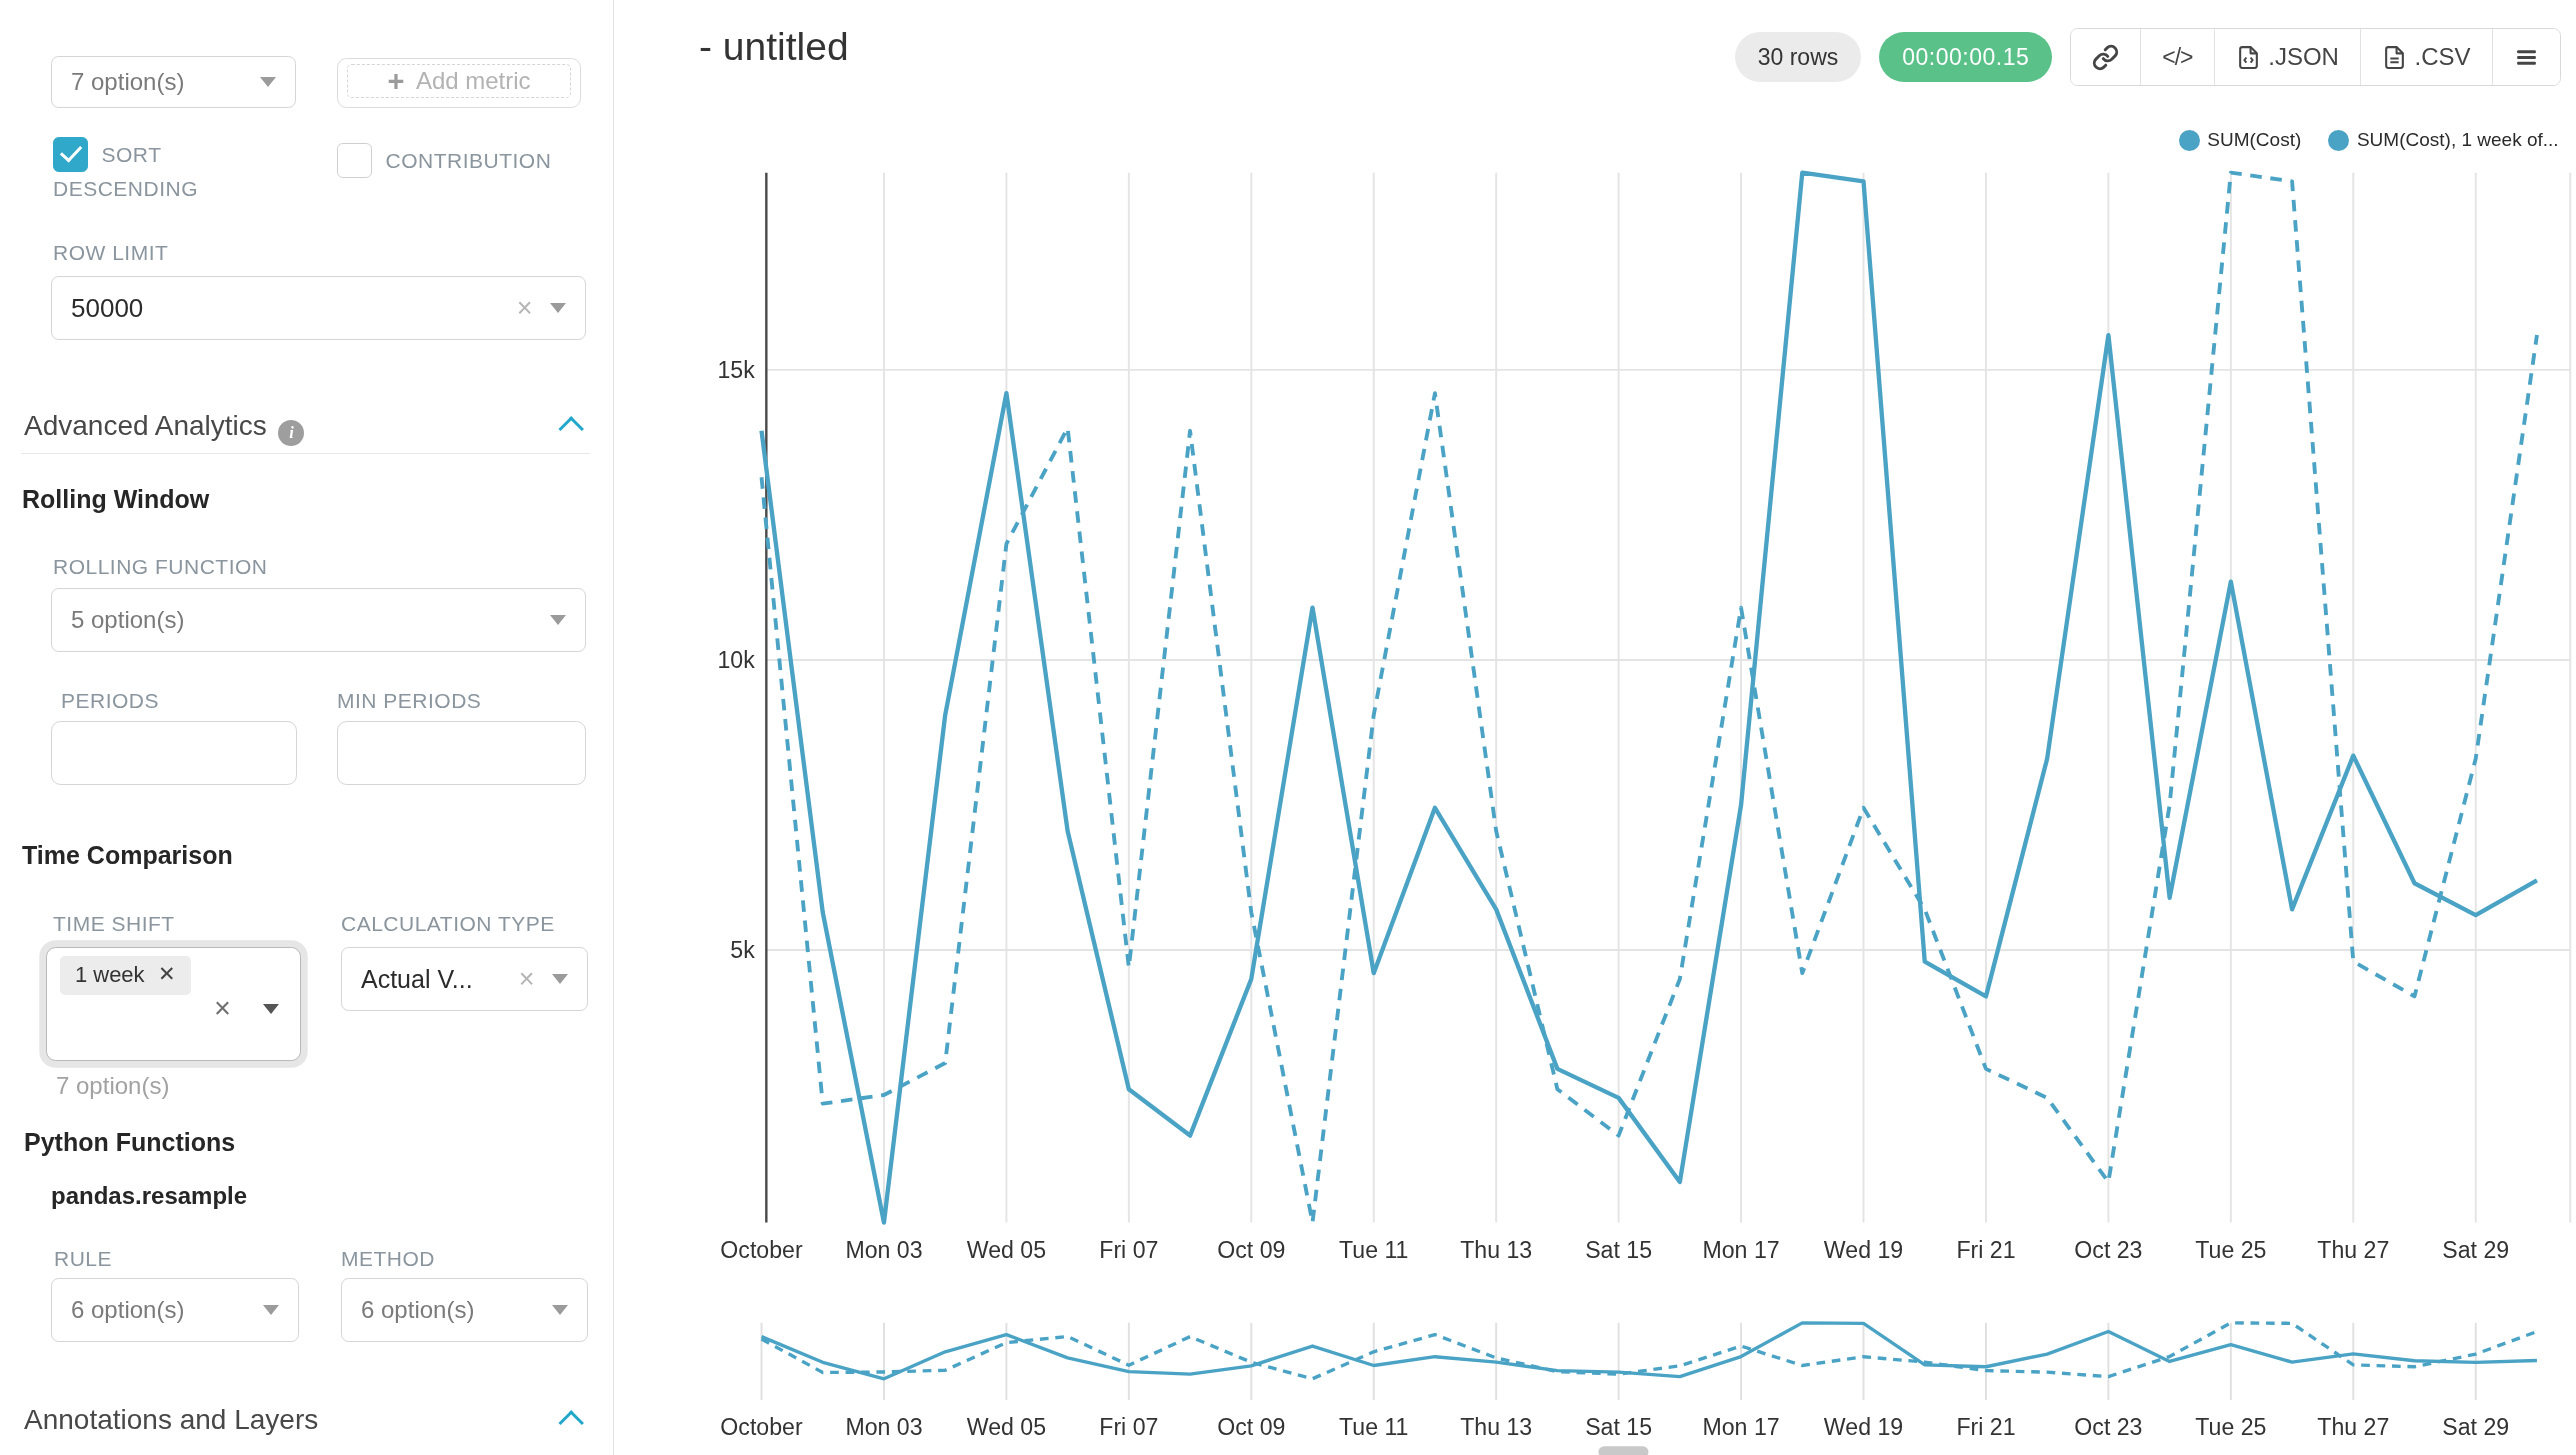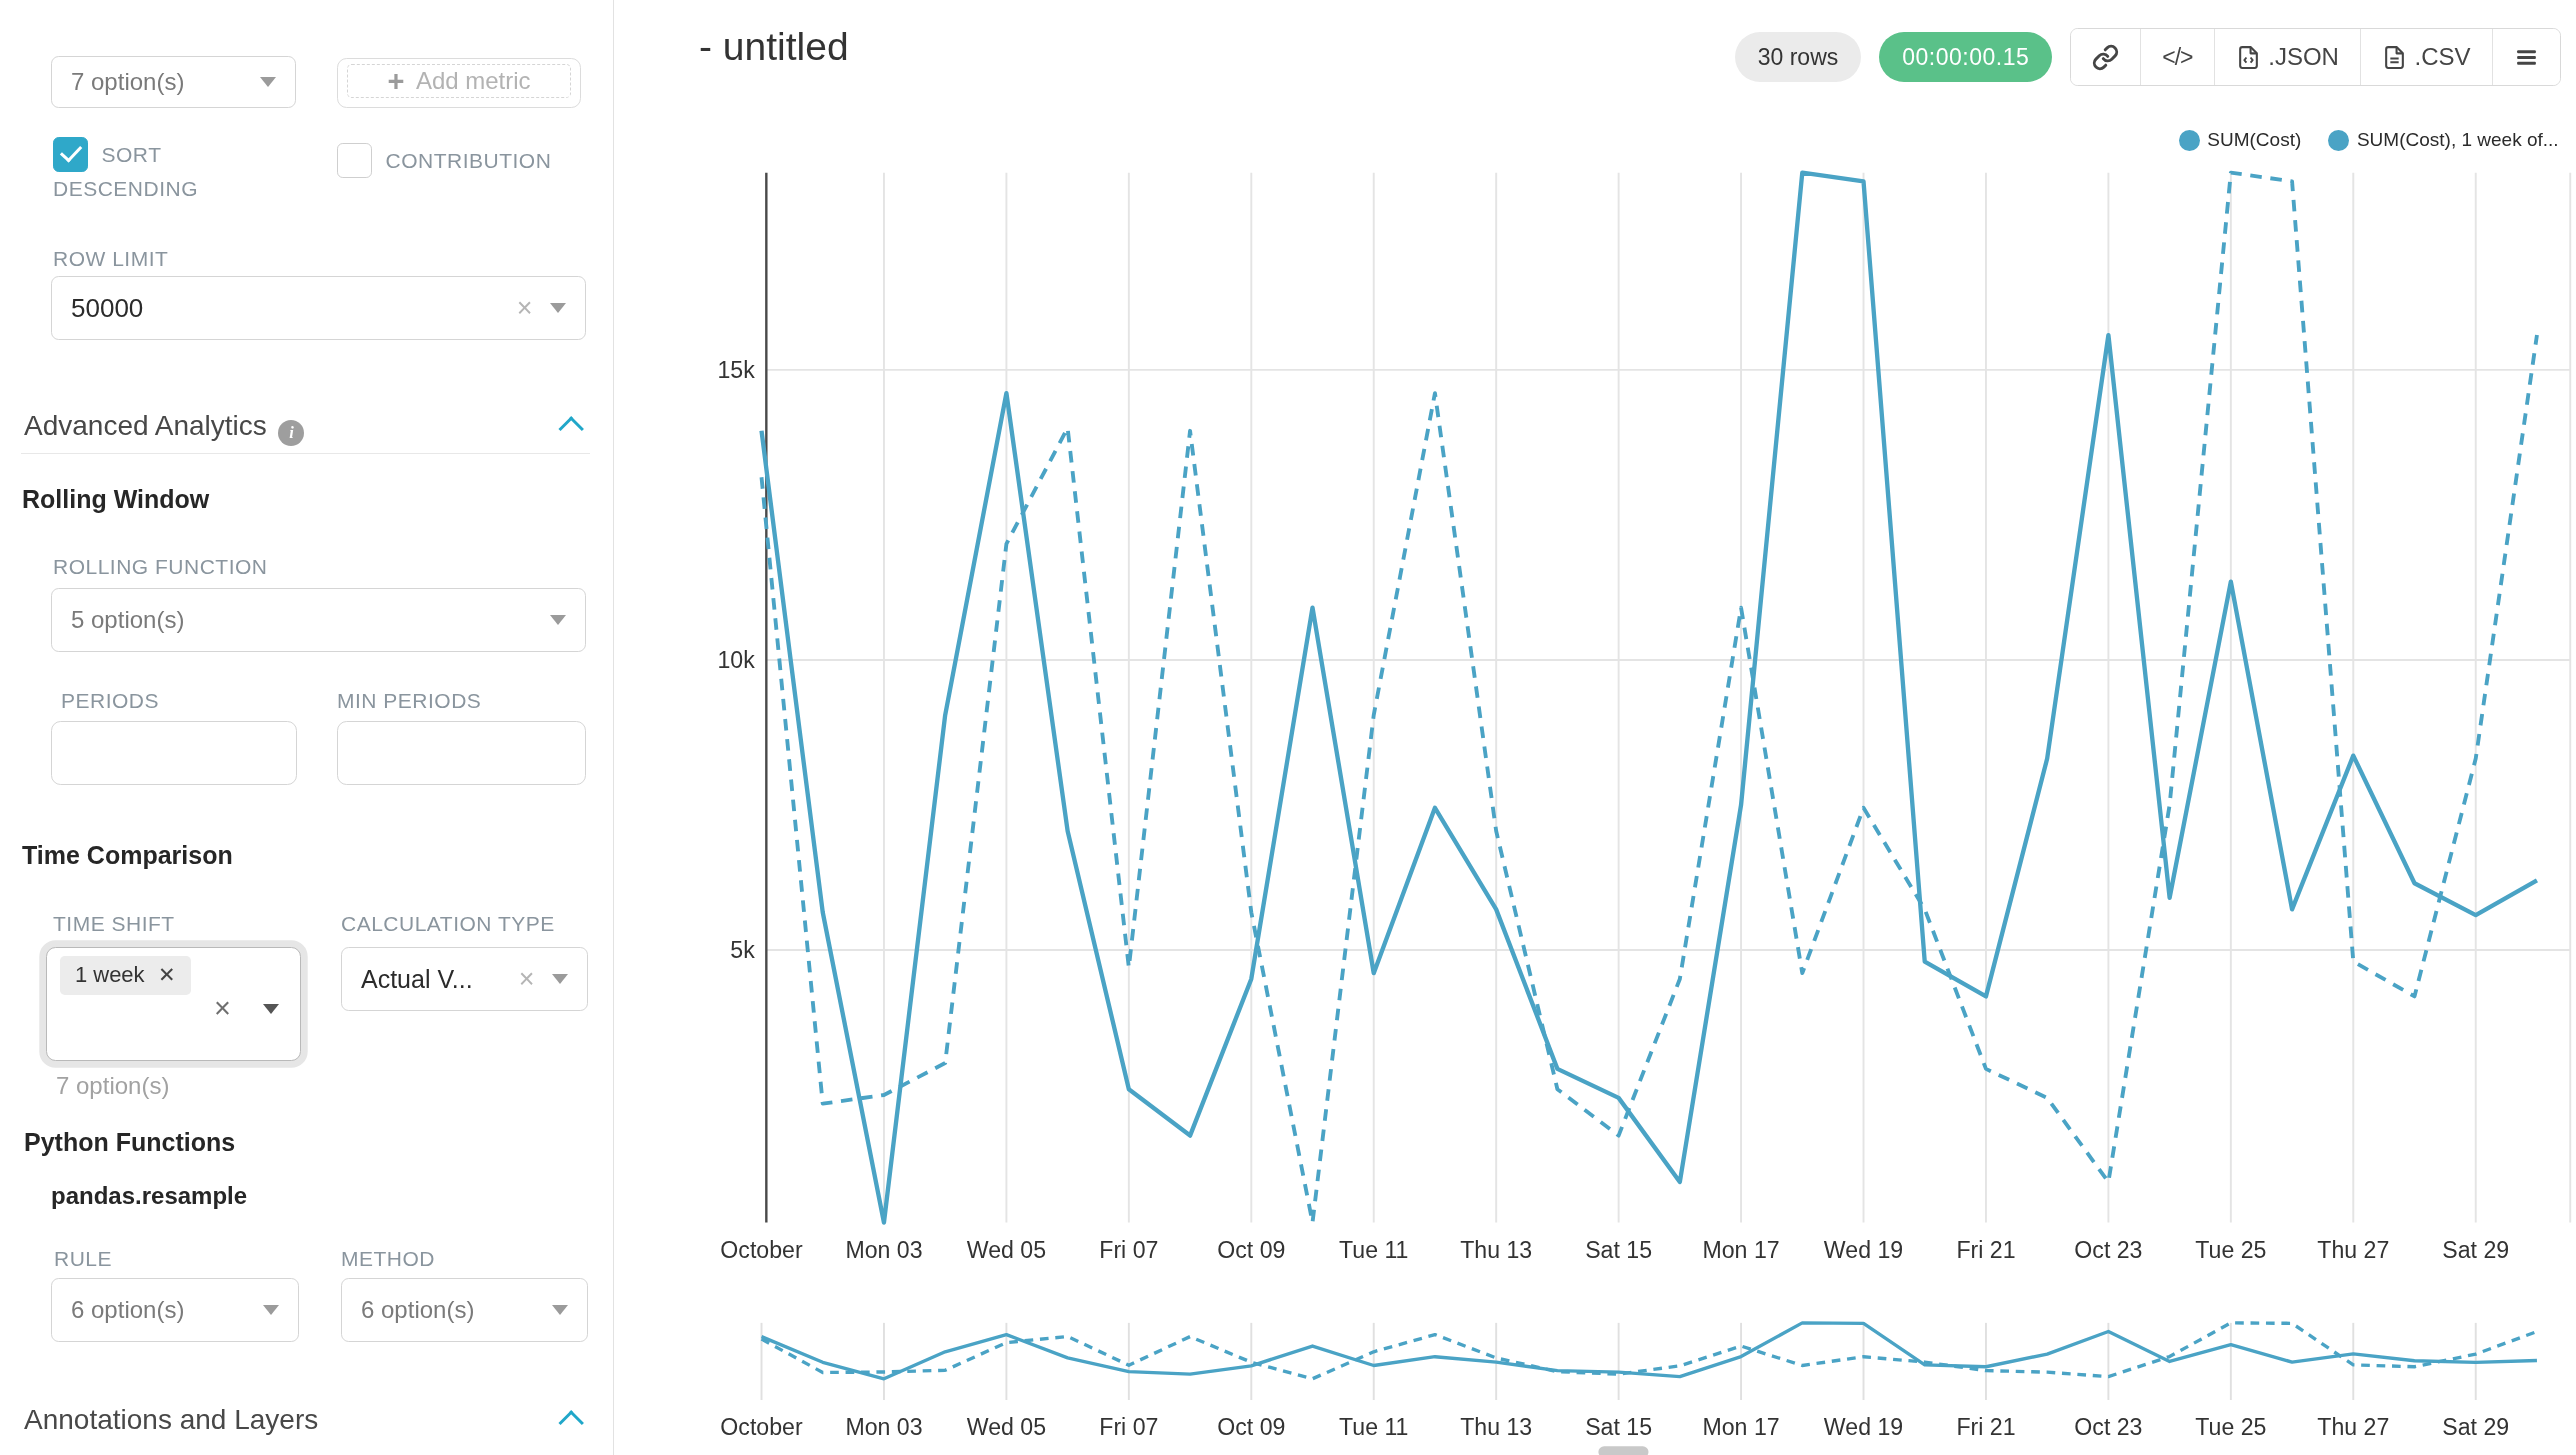--- a/index.html
+++ b/index.html
@@ -20,21 +20,21 @@
   .cb.checked::after{content:'';position:absolute;left:10.6px;top:2.9px;width:8.7px;height:17.4px;border:solid #fff;border-width:0 3.9px 3.9px 0;transform:rotate(43deg);}
   .cblabel{font-size:21px;color:#8A959E;letter-spacing:0.5px;line-height:33px;vertical-align:middle;}
   .chevron-up{display:inline-block;width:15.4px;height:15.4px;border-left:3.9px solid #20A7C9;border-top:3.9px solid #20A7C9;transform:rotate(45deg);}
   .infoicon{display:inline-flex;width:26px;height:26px;border-radius:50%;background:#9E9E9E;color:#fff;align-items:center;justify-content:center;font-size:16.4px;font-family:"Liberation Serif",serif;font-style:italic;font-weight:700;margin-left:11.6px;vertical-align:-2.9px;}
   .runsave{position:absolute;left:25px;top:8.7px;height:56px;display:flex;border:1.9px solid #1A87A3;border-radius:7.7px;overflow:hidden;background:#fff;z-index:5;}
   .runsave button{display:flex;align-items:center;justify-content:center;gap:11.6px;background:#fff;border:none;font-family:inherit;
      font-size:24px;font-weight:700;letter-spacing:1px;color:#1A87A3;width:189px;cursor:pointer;}
   .runsave button + button{border-left:1.9px solid #1A87A3;width:190px;}
   .divider{position:absolute;left:21px;width:569px;border-top:1.9px solid #E8E8E8;}
   .input{border:1.9px solid #D5D5D5;border-radius:9.6px;background:#fff;}
-  .chip{display:inline-flex;align-items:center;gap:13.5px;background:#ECECEC;border-radius:4.8px;padding:6.7px 15.4px;font-size:22px;color:#333;}
+  .chip{display:inline-flex;gap:13.5px;background:#ECECEC;border-radius:4.8px;padding:6.7px 15.4px;font-size:22px;color:#333;}
   .chip .x{font-weight:700;font-size:21px;color:#444;}
   
   #main{position:absolute;left:614px;top:0;width:1962px;height:1456px;}
   .title{position:absolute;left:85px;top:25px;font-size:39px;color:#333;}
   .hdr-right{position:absolute;right:15.4px;top:28px;display:flex;align-items:center;gap:18px;}
   .pill{border-radius:29px;padding:11.6px 23px;font-size:23px;}
   .pill.rows{background:#EBEBEB;color:#333;}
   .pill.timer{background:#5AC189;color:#fff;letter-spacing:0.5px;}
   .btngroup{display:flex;border:1.9px solid #D9D9D9;border-radius:7.7px;overflow:hidden;background:#fff;height:56px;}
   .btngroup .gbtn{display:flex;align-items:center;justify-content:center;gap:7.7px;padding:0 21px;background:#fff;border:none;border-left:1.9px solid #E2E2E2;font-family:inherit;font-size:24px;color:#454545;cursor:pointer;}
@@ -67,21 +67,21 @@
 
 
     <div class="abs" style="left:53px;top:137px;width:222px;">
       <span class="cb checked"></span><span class="cblabel">SORT DESCENDING</span>
     </div>
 
     <div class="abs" style="left:337px;top:143px;width:260px;">
       <span class="cb"></span><span class="cblabel">CONTRIBUTION</span>
     </div>
 
-    <div class="abs fieldlabel" style="left:53px;top:247px;text-align:right;">ROW LIMIT</div>
+    <div class="abs fieldlabel" style="left:53px;top:241px;text-align:right;">ROW LIMIT</div>
     <div class="abs selectbox" style="left:51px;top:276px;width:535px;height:64px;">
       <span class="grow" style="color:#2b2b2b;font-size:26px;">50000</span>
       <span class="clearx">×</span>
       <span class="caret"></span>
     </div>
 
     <div class="abs" style="left:24px;top:410px;width:566px;">
       <span class="sectiontitle">Advanced Analytics</span><span class="infoicon">i</span>
       <span class="chevron-up" style="position:absolute;right:9.6px;top:9.6px;"></span>
     </div>

